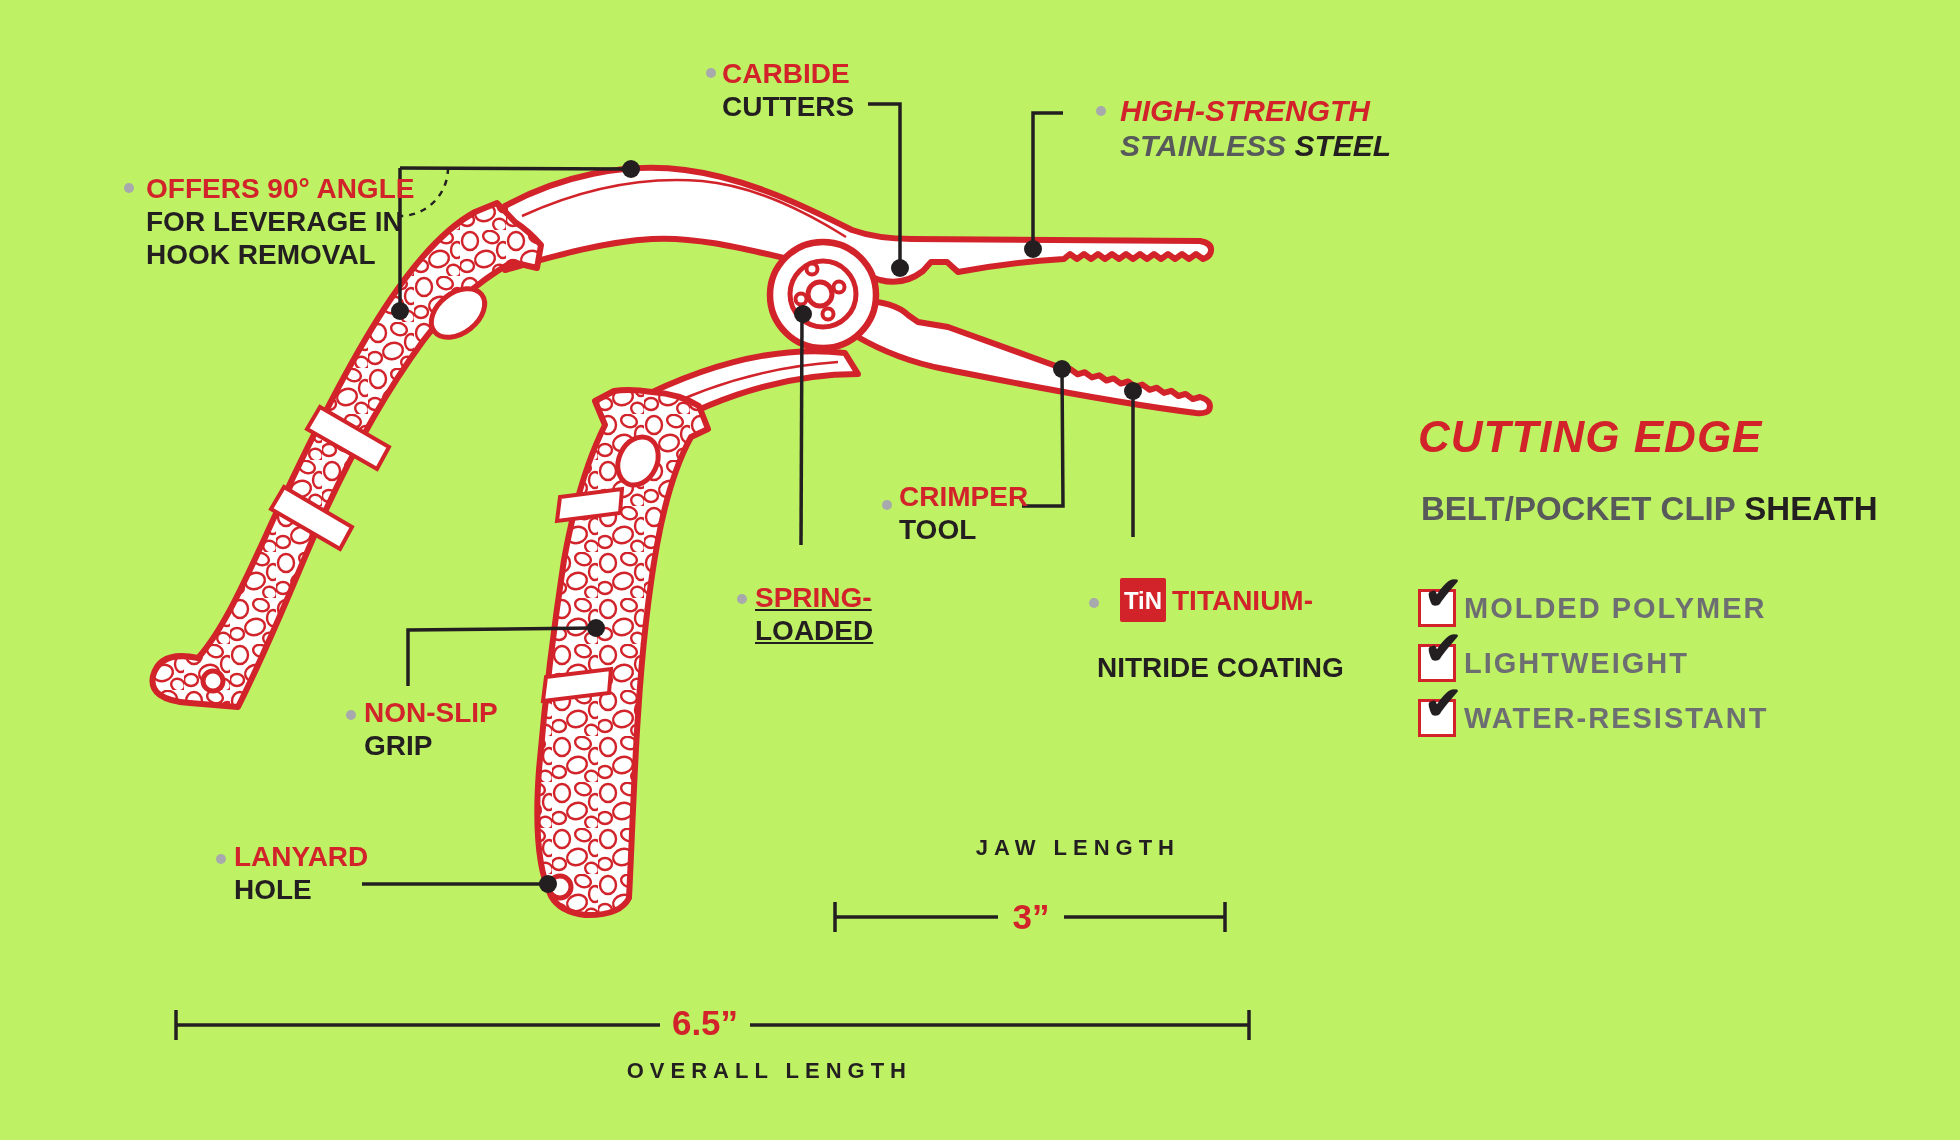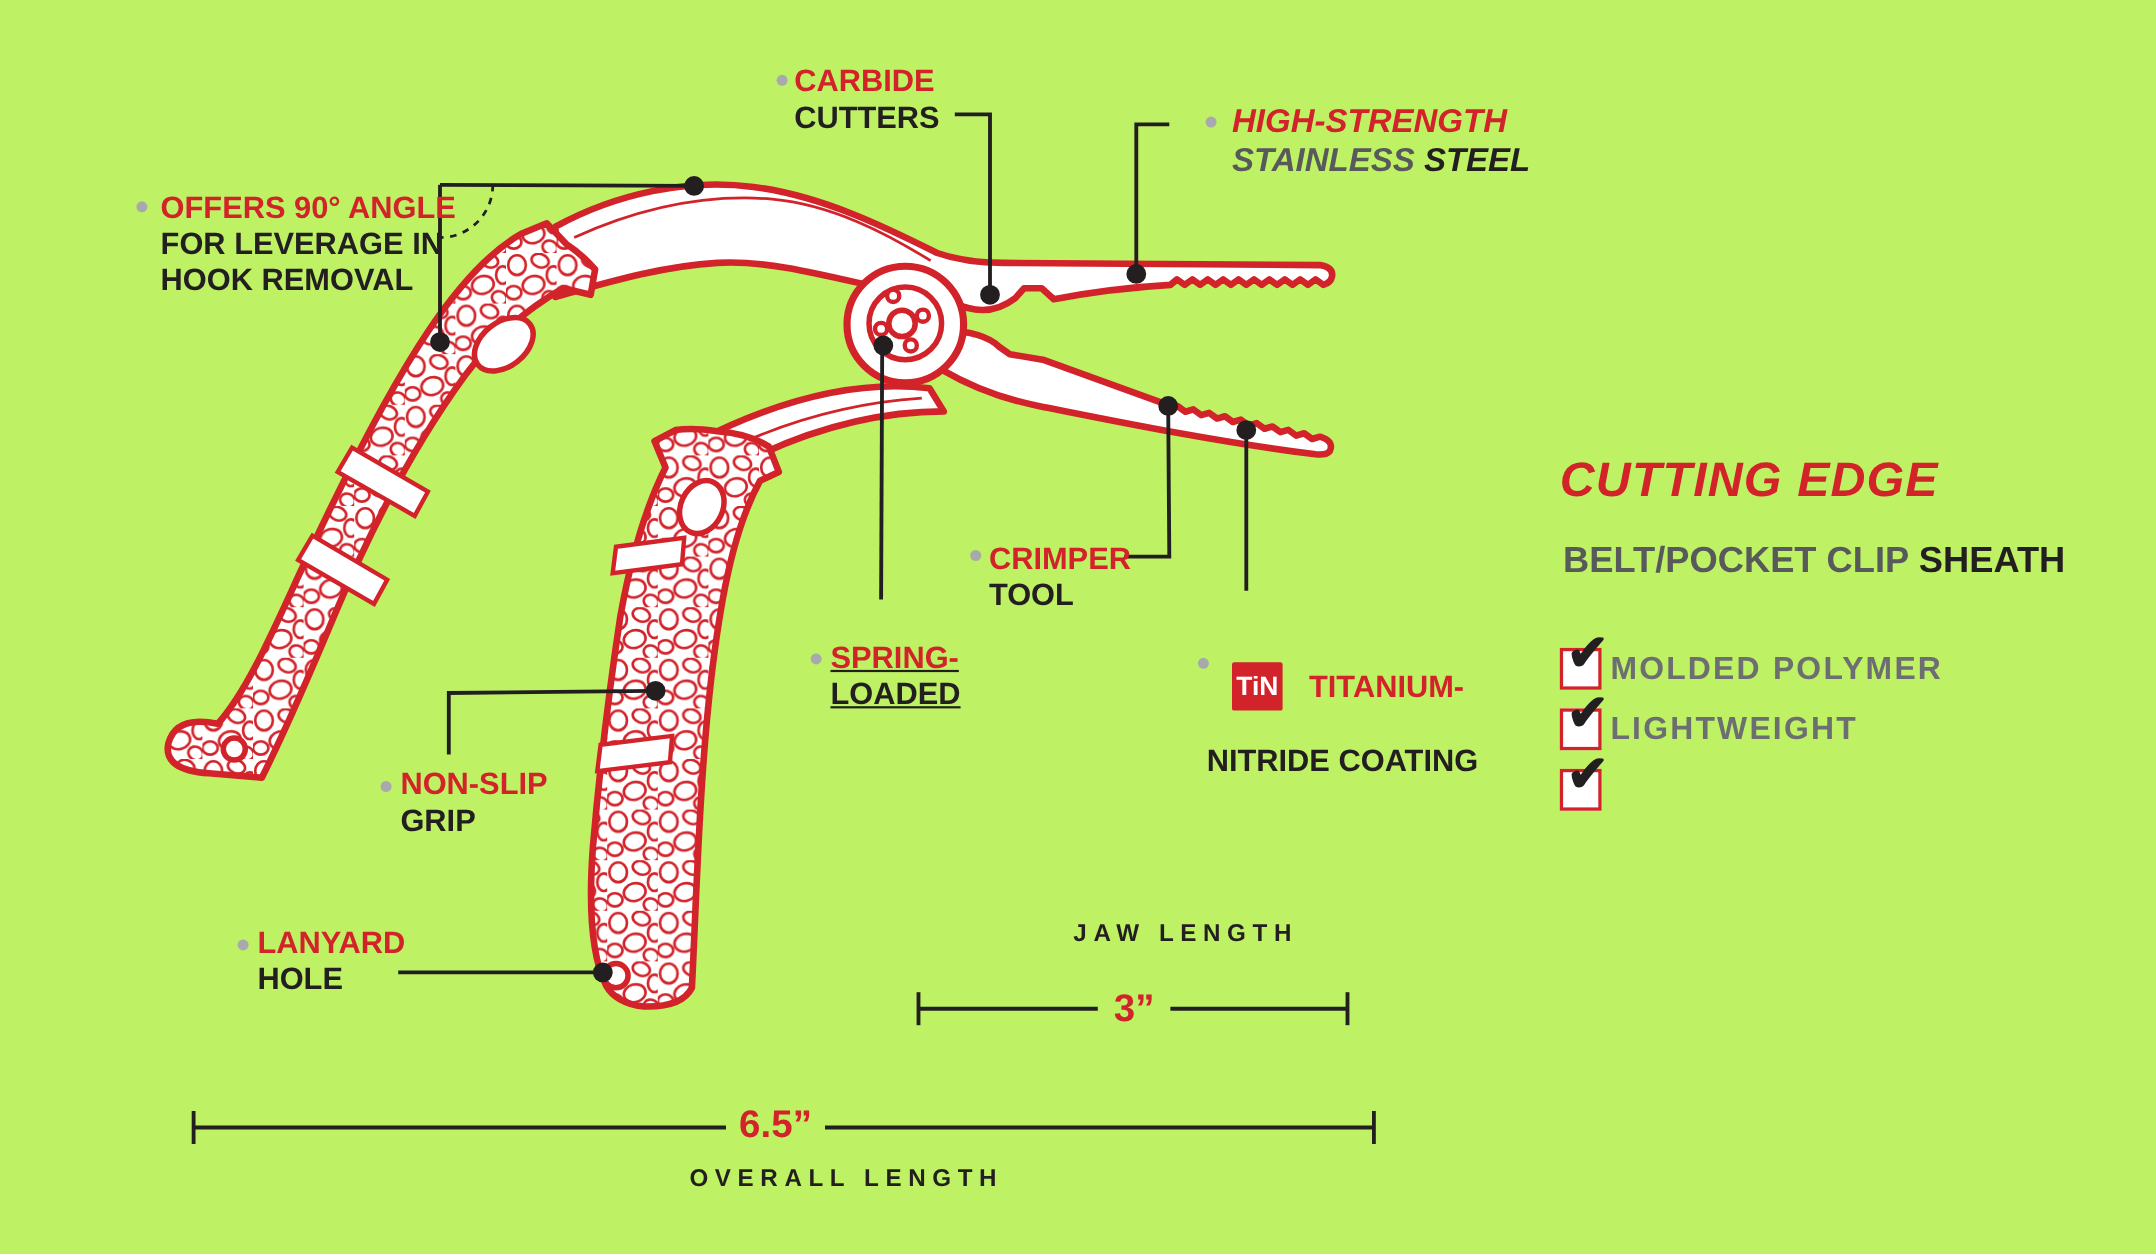--- a/index.html
+++ b/index.html
@@ -6,21 +6,21 @@
   #stage{position:relative;width:1960px;height:1140px;background:#bef264;overflow:hidden;
          font-family:"Liberation Sans",sans-serif;}
   #artwork{position:absolute;left:0;top:0;}
   .callout{position:absolute;font-weight:700;font-size:28px;line-height:33px;color:#231F20;white-space:nowrap;}
   .callout .red{color:#D2232A;display:block;}
   .callout .blk{color:#231F20;display:block;}
   .bullet{position:absolute;width:10px;height:10px;border-radius:50%;background:#A7A9AC;}
   .ital{font-style:italic;font-size:30px;line-height:35px;}
   .ital .gray{color:#58595B;}
   .ital .blk2{color:#231F20;}
-  .tin-row{display:flex;align-items:center;gap:24px;padding-left:23px;margin-top:24px;}
+  .tin-row{display:flex;align-items:center;gap:6px;padding-left:23px;}
   .tin-badge{width:46px;height:44px;background:#D2232A;color:#ffffff;display:flex;align-items:center;justify-content:center;
              font-weight:700;font-size:24px;border-radius:2px;}
   .dim-title{position:absolute;font-weight:700;font-size:22px;letter-spacing:6px;color:#231F20;text-align:right;}
   .dim-value{position:absolute;font-weight:700;font-size:35px;color:#D2232A;text-align:center;}
   .sheath-title{position:absolute;left:1418px;top:412px;font-weight:700;font-style:italic;font-size:44px;color:#D2232A;
                 letter-spacing:1px;white-space:nowrap;}
   .sheath-sub{position:absolute;left:1421px;top:490px;font-weight:700;font-size:33px;white-space:nowrap;}
   .sheath-sub .gray{color:#58595B;}
   .sheath-sub .blk2{color:#231F20;}
   .feature-row{position:absolute;left:1418px;display:flex;align-items:center;height:40px;}
@@ -161,21 +161,21 @@
   </div>
 
   <div class="bullet" style="left:124px;top:183px;"></div>
   <div class="callout" style="left:146px;top:172px;">
     <span class="red">OFFERS 90° ANGLE</span>
     <span class="blk">FOR LEVERAGE IN</span>
     <span class="blk">HOOK REMOVAL</span>
   </div>
 
   <div class="bullet" style="left:882px;top:500px;"></div>
-  <div class="callout" style="left:899px;top:491px;">
+  <div class="callout" style="left:899px;top:480px;">
     <span class="red">CRIMPER</span>
     <span class="blk">TOOL</span>
   </div>
 
   <div class="bullet" style="left:737px;top:594px;"></div>
   <div class="callout" style="left:755px;top:581px;text-decoration:underline;">
     <span class="red">SPRING-</span>
     <span class="blk">LOADED</span>
   </div>
 
@@ -221,15 +221,16 @@
   <div class="feature-row" style="top:643px;">
     <span class="checkbox">
       <span class="checkmark">✔</span>
     </span>
     <span class="feature-label">LIGHTWEIGHT</span>
   </div>
   <div class="feature-row" style="top:698px;">
     <span class="checkbox">
       <span class="checkmark">✔</span>
     </span>
+    <span class="feature-label">WATER-RESISTANT</span>
   </div>
 
 </div>
 
 </body></html>

